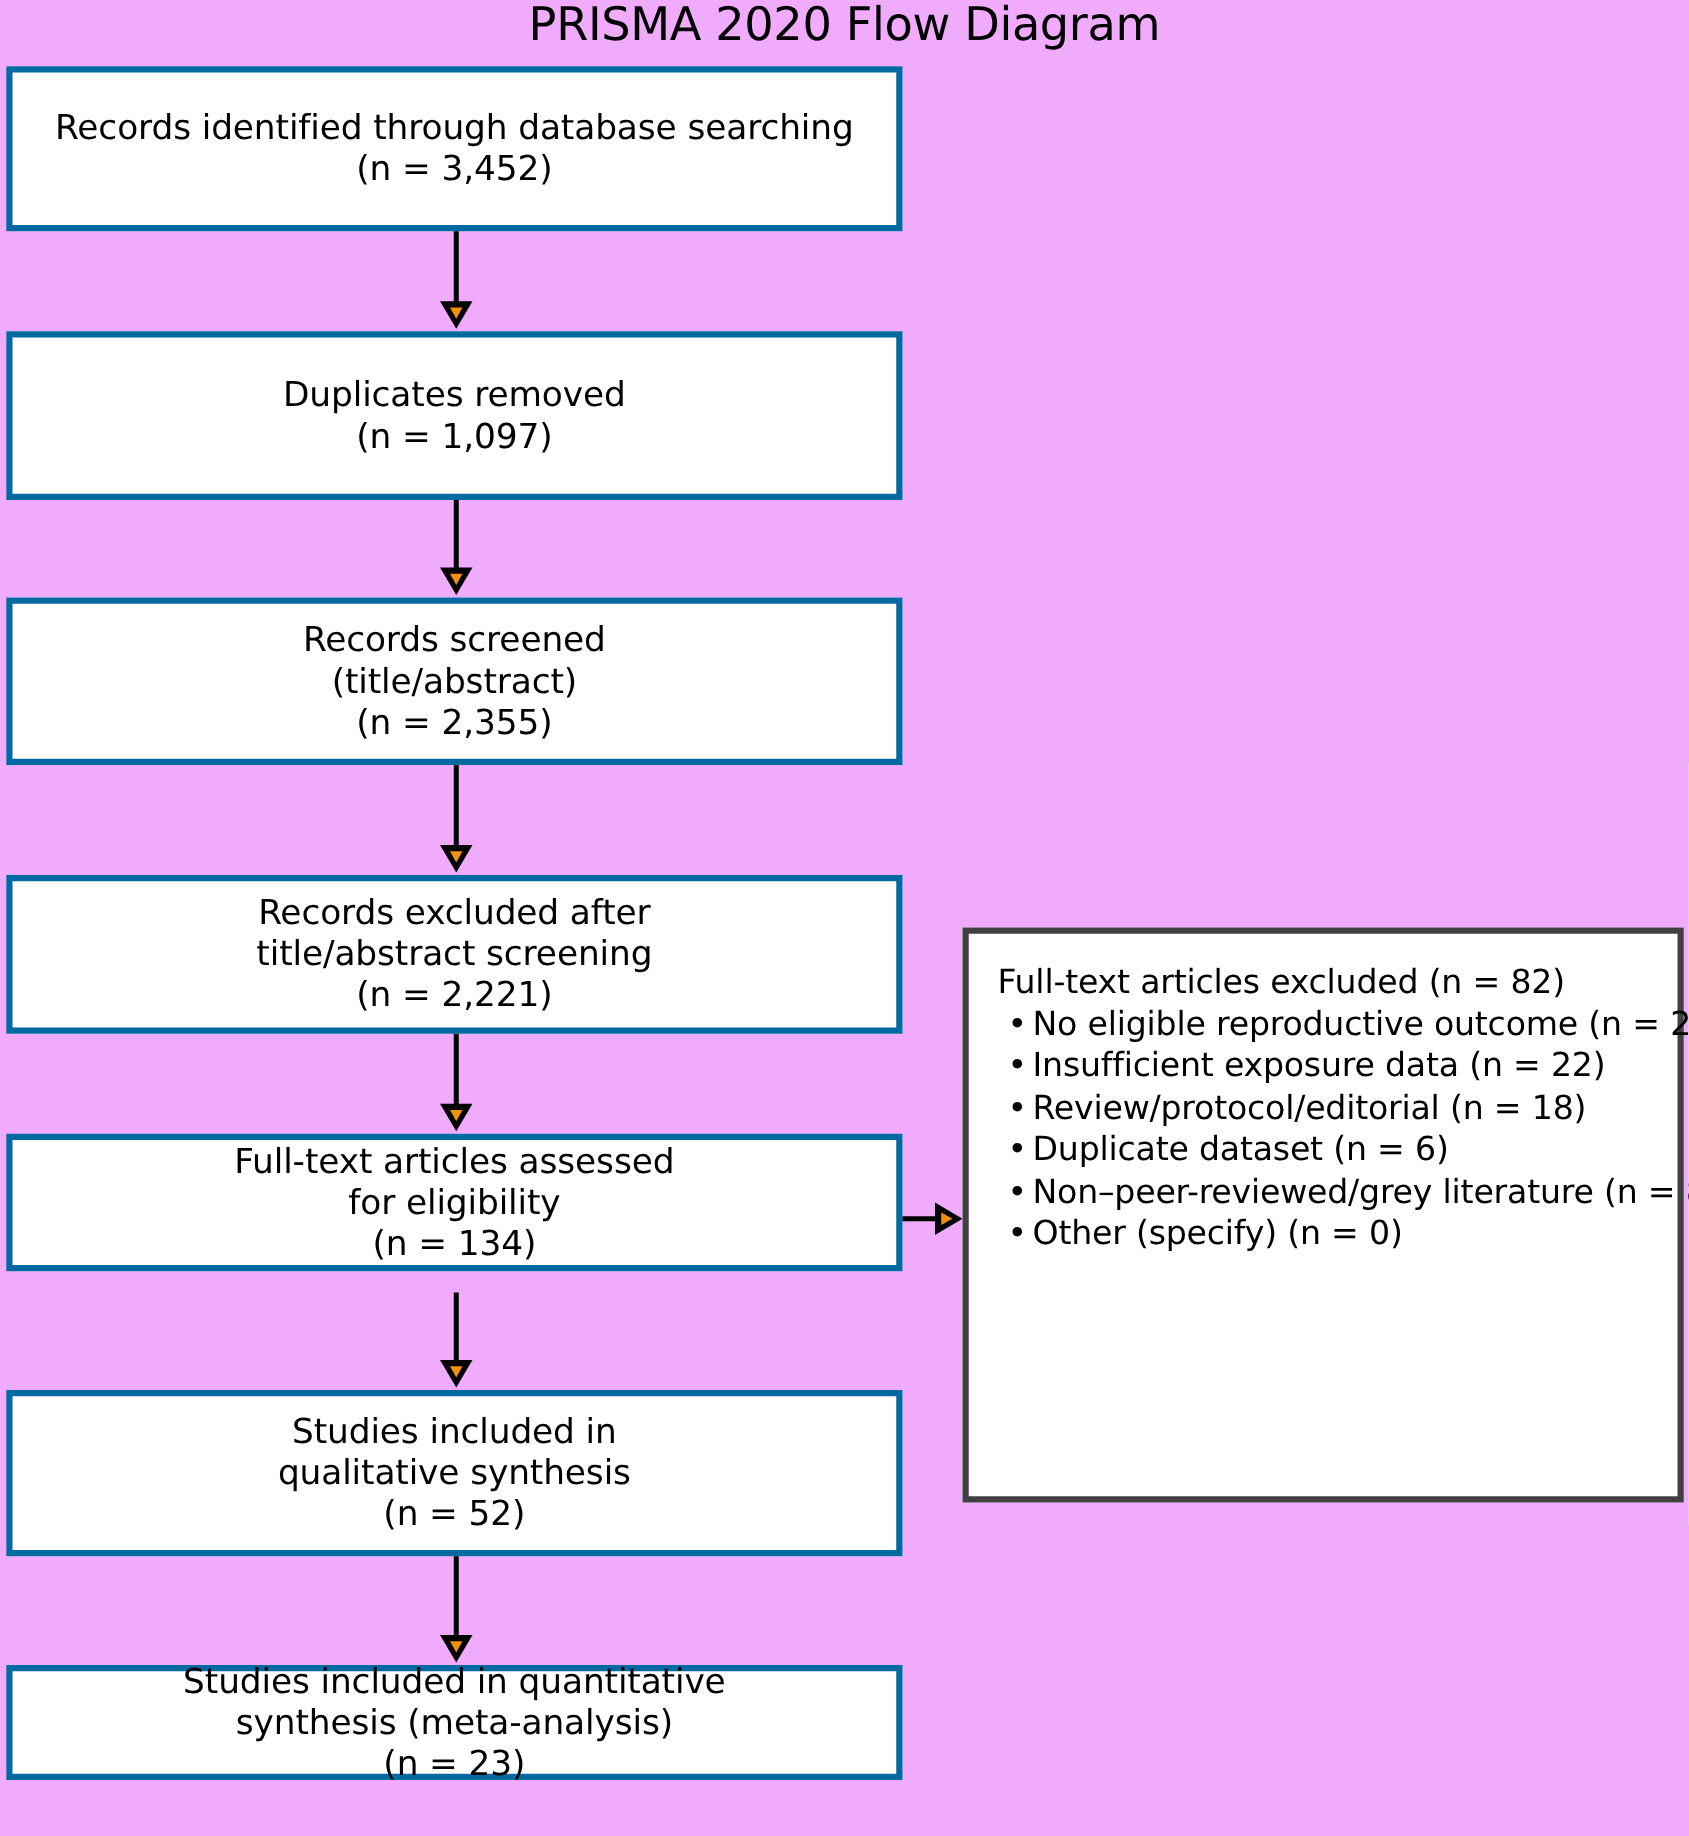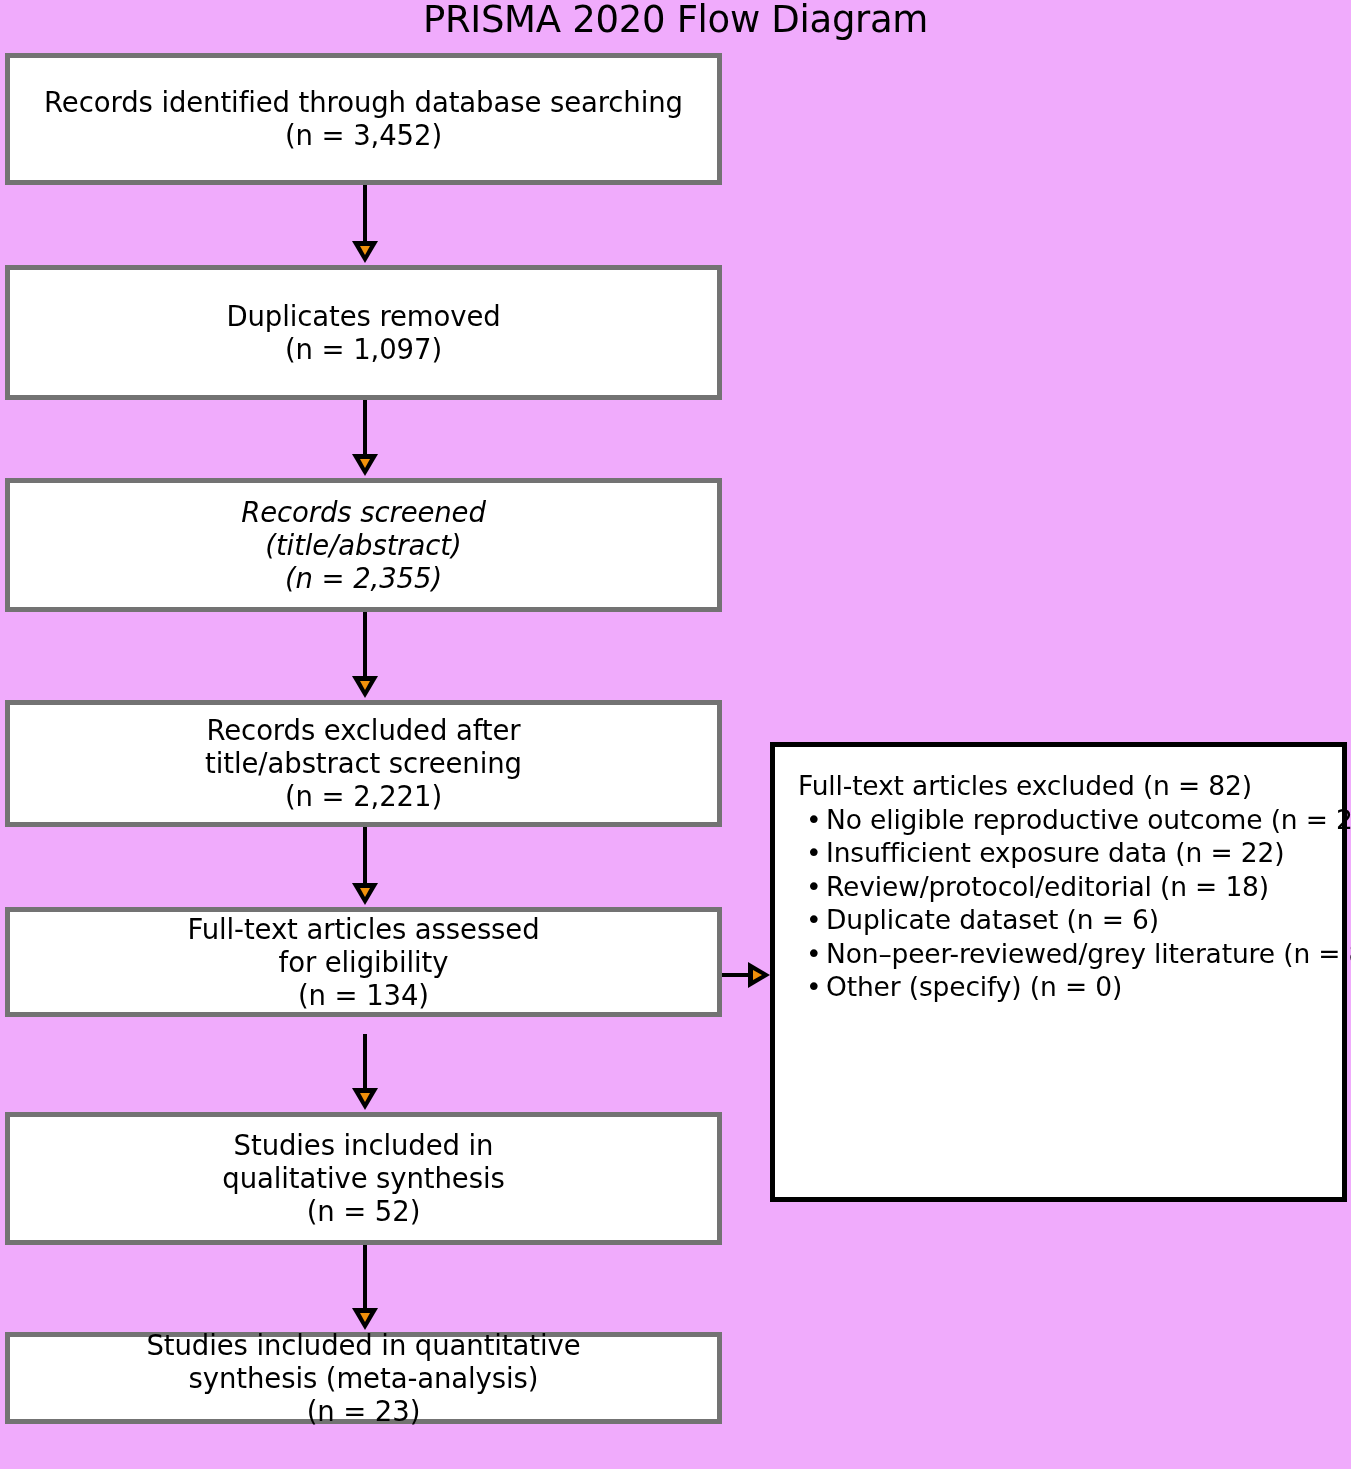--- a/index.html
+++ b/index.html
@@ -27,39 +27,39 @@
     text-align: center;
     font-size: 37px;
     line-height: 44px;
     letter-spacing: -0.3px;
     color: #000000;
     white-space: nowrap;
   }
   .flow-box {
     position: absolute;
     box-sizing: border-box;
-    border: 5px solid #737373;
+    border: 5px solid #0369a1;
     background: #ffffff;
     display: flex;
     align-items: center;
     justify-content: center;
   }
   .flow-box-text {
     text-align: center;
     font-size: 27.5px;
     line-height: 33px;
     letter-spacing: -0.1px;
     color: #000000;
     white-space: pre-line;
     padding: 0 10px;
   }
   .reasons-box {
     position: absolute;
     box-sizing: border-box;
-    border: 5px solid #000000;
+    border: 5px solid #404040;
     background: #ffffff;
   }
   .reasons-inner {
     padding: 22px 0 0 23px;
     font-size: 26.5px;
     line-height: 33.5px;
     letter-spacing: -0.15px;
     color: #000000;
   }
   .reasons-line {
@@ -155,21 +155,21 @@
     <div class="flow-box-text">Duplicates removed
 (n = 1,097)</div>
   </div>
 
   <div class="arrow-v" style="left:365px; top:400px; height:78px;">
     <div class="stem" style="height:56px;"></div>
     <div class="head-outer" style="top:54px;"></div>
     <div class="head-inner" style="top:59px;"></div>
   </div>
 
-  <div class="flow-box" style="left:5px; top:478px; width:717px; height:134px;font-style:italic;">
+  <div class="flow-box" style="left:5px; top:478px; width:717px; height:134px;">
     <div class="flow-box-text">Records screened
 (title/abstract)
 (n = 2,355)</div>
   </div>
 
   <div class="arrow-v" style="left:365px; top:612px; height:88px;">
     <div class="stem" style="height:66px;"></div>
     <div class="head-outer" style="top:64px;"></div>
     <div class="head-inner" style="top:69px;"></div>
   </div>

